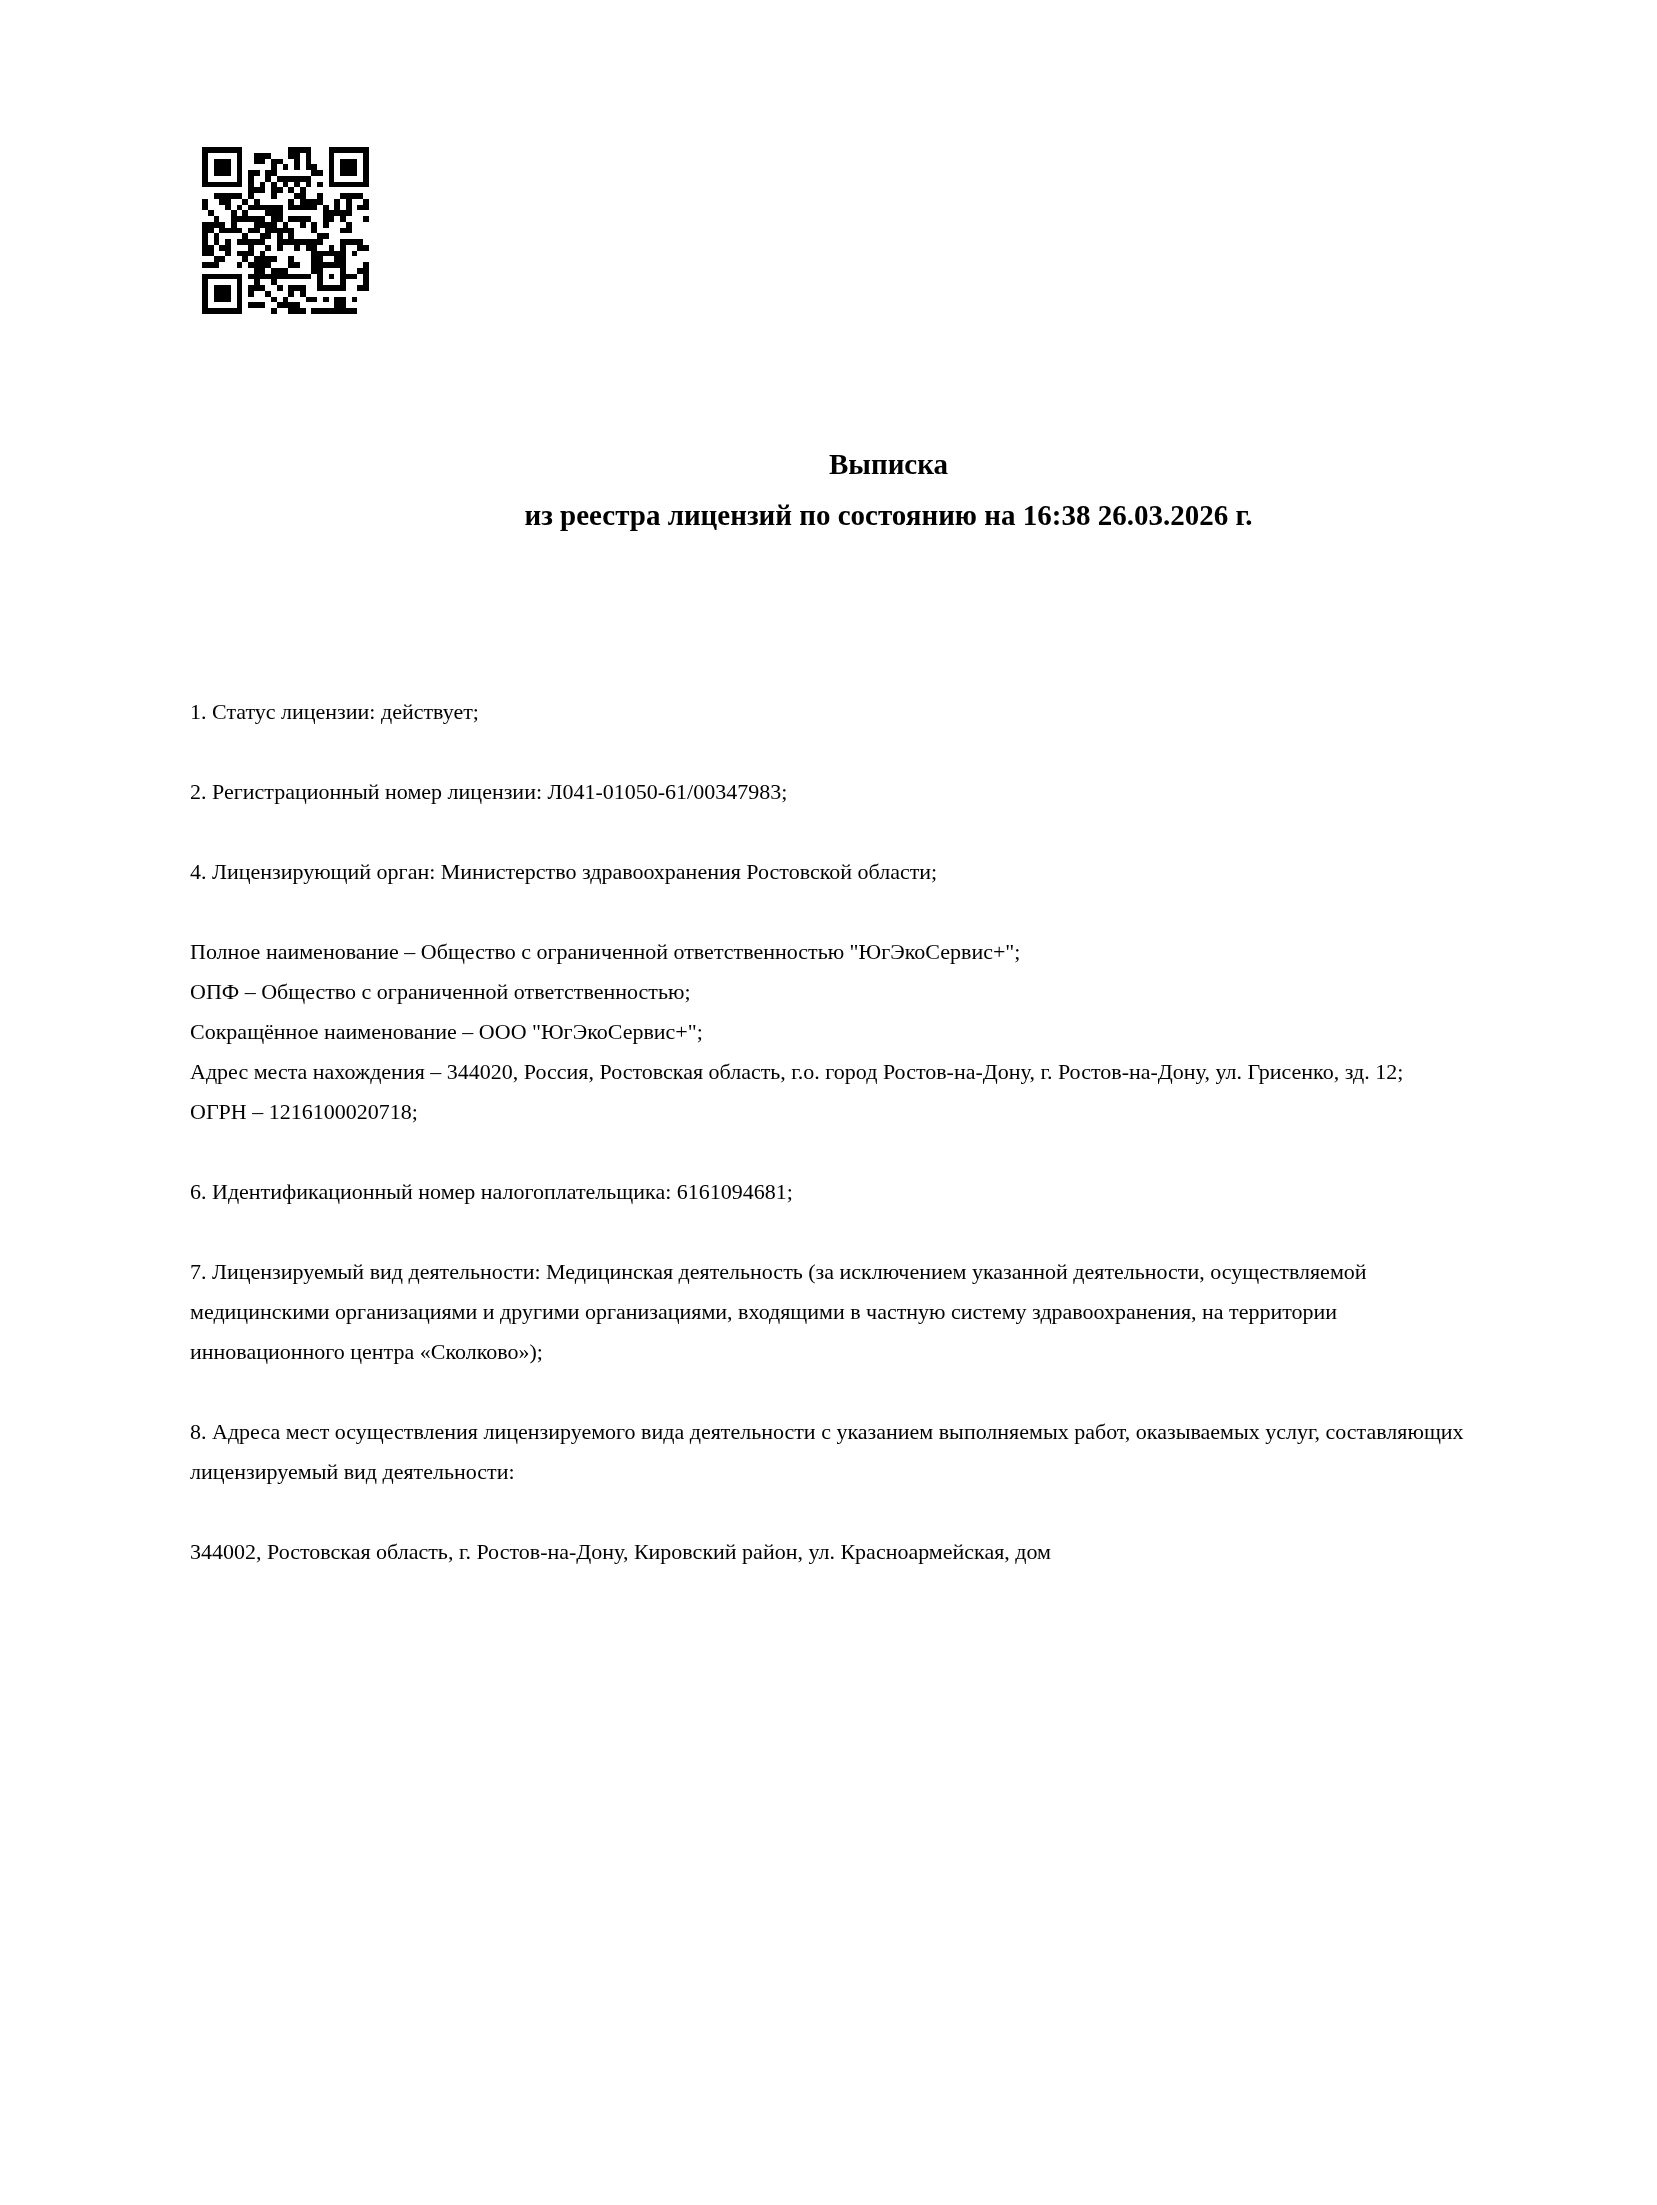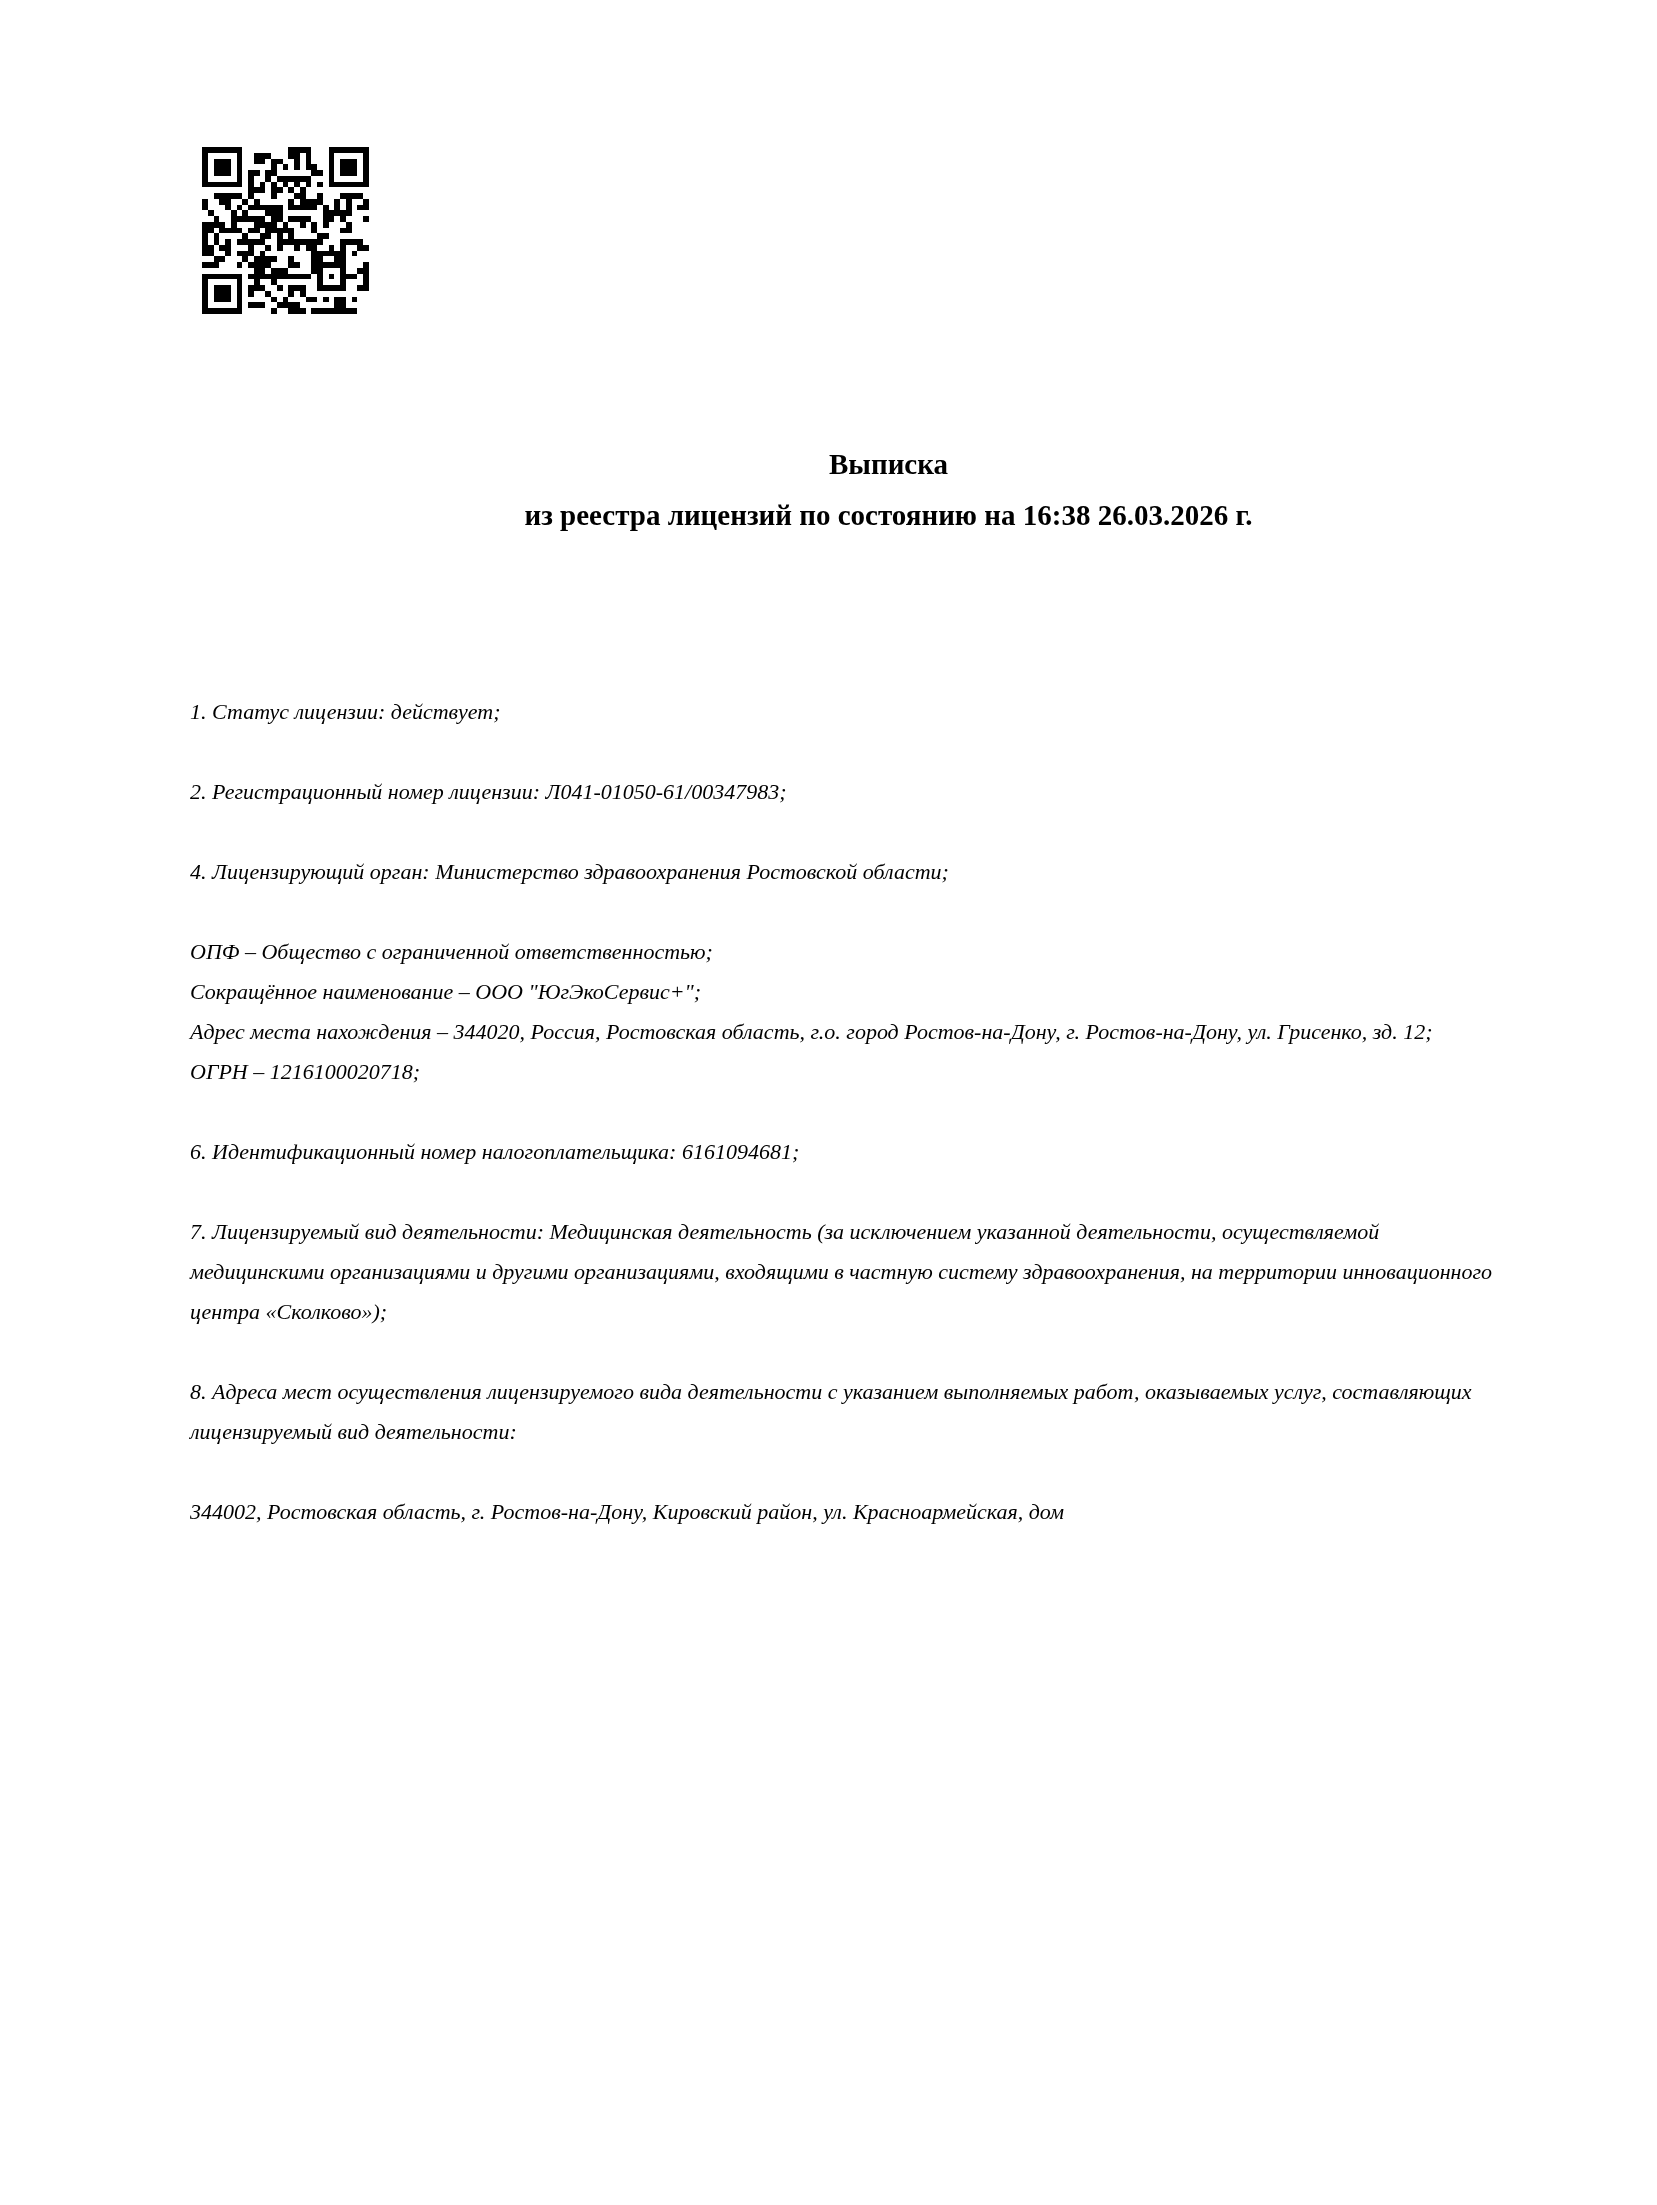--- a/index.html
+++ b/index.html
@@ -40,21 +40,21 @@
   }
   .body-text {
     position: absolute;
     left: 190px;
     top: 692px;
     width: 1303px;
     font-size: 22px;
     line-height: 40px;
     text-align: left;
   }
-  .body-text p { margin: 0 0 40px 0; font-style: italic; }
+  .body-text p { margin: 0 0 40px 0; }
   .body-text p.tight { margin-bottom: 0; }
 </style>
 </head>
 <body>
 
 <div class="page">
 
   <div class="qr"><svg xmlns="http://www.w3.org/2000/svg" viewBox="0 0 29 29" width="167" height="167" shape-rendering="crispEdges" fill="#000000">
         <rect x="0" y="0" width="1" height="1"></rect>
         <rect x="1" y="0" width="1" height="1"></rect>
@@ -478,20 +478,21 @@
   <div class="title-block">
     <div>Выписка</div>
     <div>из реестра лицензий по состоянию на 16:38 26.03.2026 г.</div>
   </div>
 
 
   <div class="body-text">
     <p>1. Статус лицензии: действует;</p>
     <p>2. Регистрационный номер лицензии: Л041-01050-61/00347983;</p>
     <p>4. Лицензирующий орган: Министерство здравоохранения Ростовской области;</p>
+    <p class="tight">Полное наименование – Общество с ограниченной ответственностью "ЮгЭкоСервис+";</p>
     <p class="tight">ОПФ – Общество с ограниченной ответственностью;</p>
     <p class="tight">Сокращённое наименование – ООО "ЮгЭкоСервис+";</p>
     <p class="tight">Адрес места нахождения – 344020, Россия, Ростовская область, г.о. город Ростов-на-Дону, г. Ростов-на-Дону, ул. Грисенко, зд. 12;</p>
     <p>ОГРН – 1216100020718;</p>
     <p>6. Идентификационный номер налогоплательщика: 6161094681;</p>
     <p>7. Лицензируемый вид деятельности: Медицинская деятельность (за исключением указанной деятельности, осуществляемой медицинскими организациями и другими организациями, входящими в частную систему здравоохранения, на территории инновационного центра «Сколково»);</p>
     <p>8. Адреса мест осуществления лицензируемого вида деятельности с указанием выполняемых работ, оказываемых услуг, составляющих лицензируемый вид деятельности:</p>
     <p class="tight">344002, Ростовская область, г. Ростов-на-Дону, Кировский район, ул. Красноармейская, дом</p>
   </div>
 

